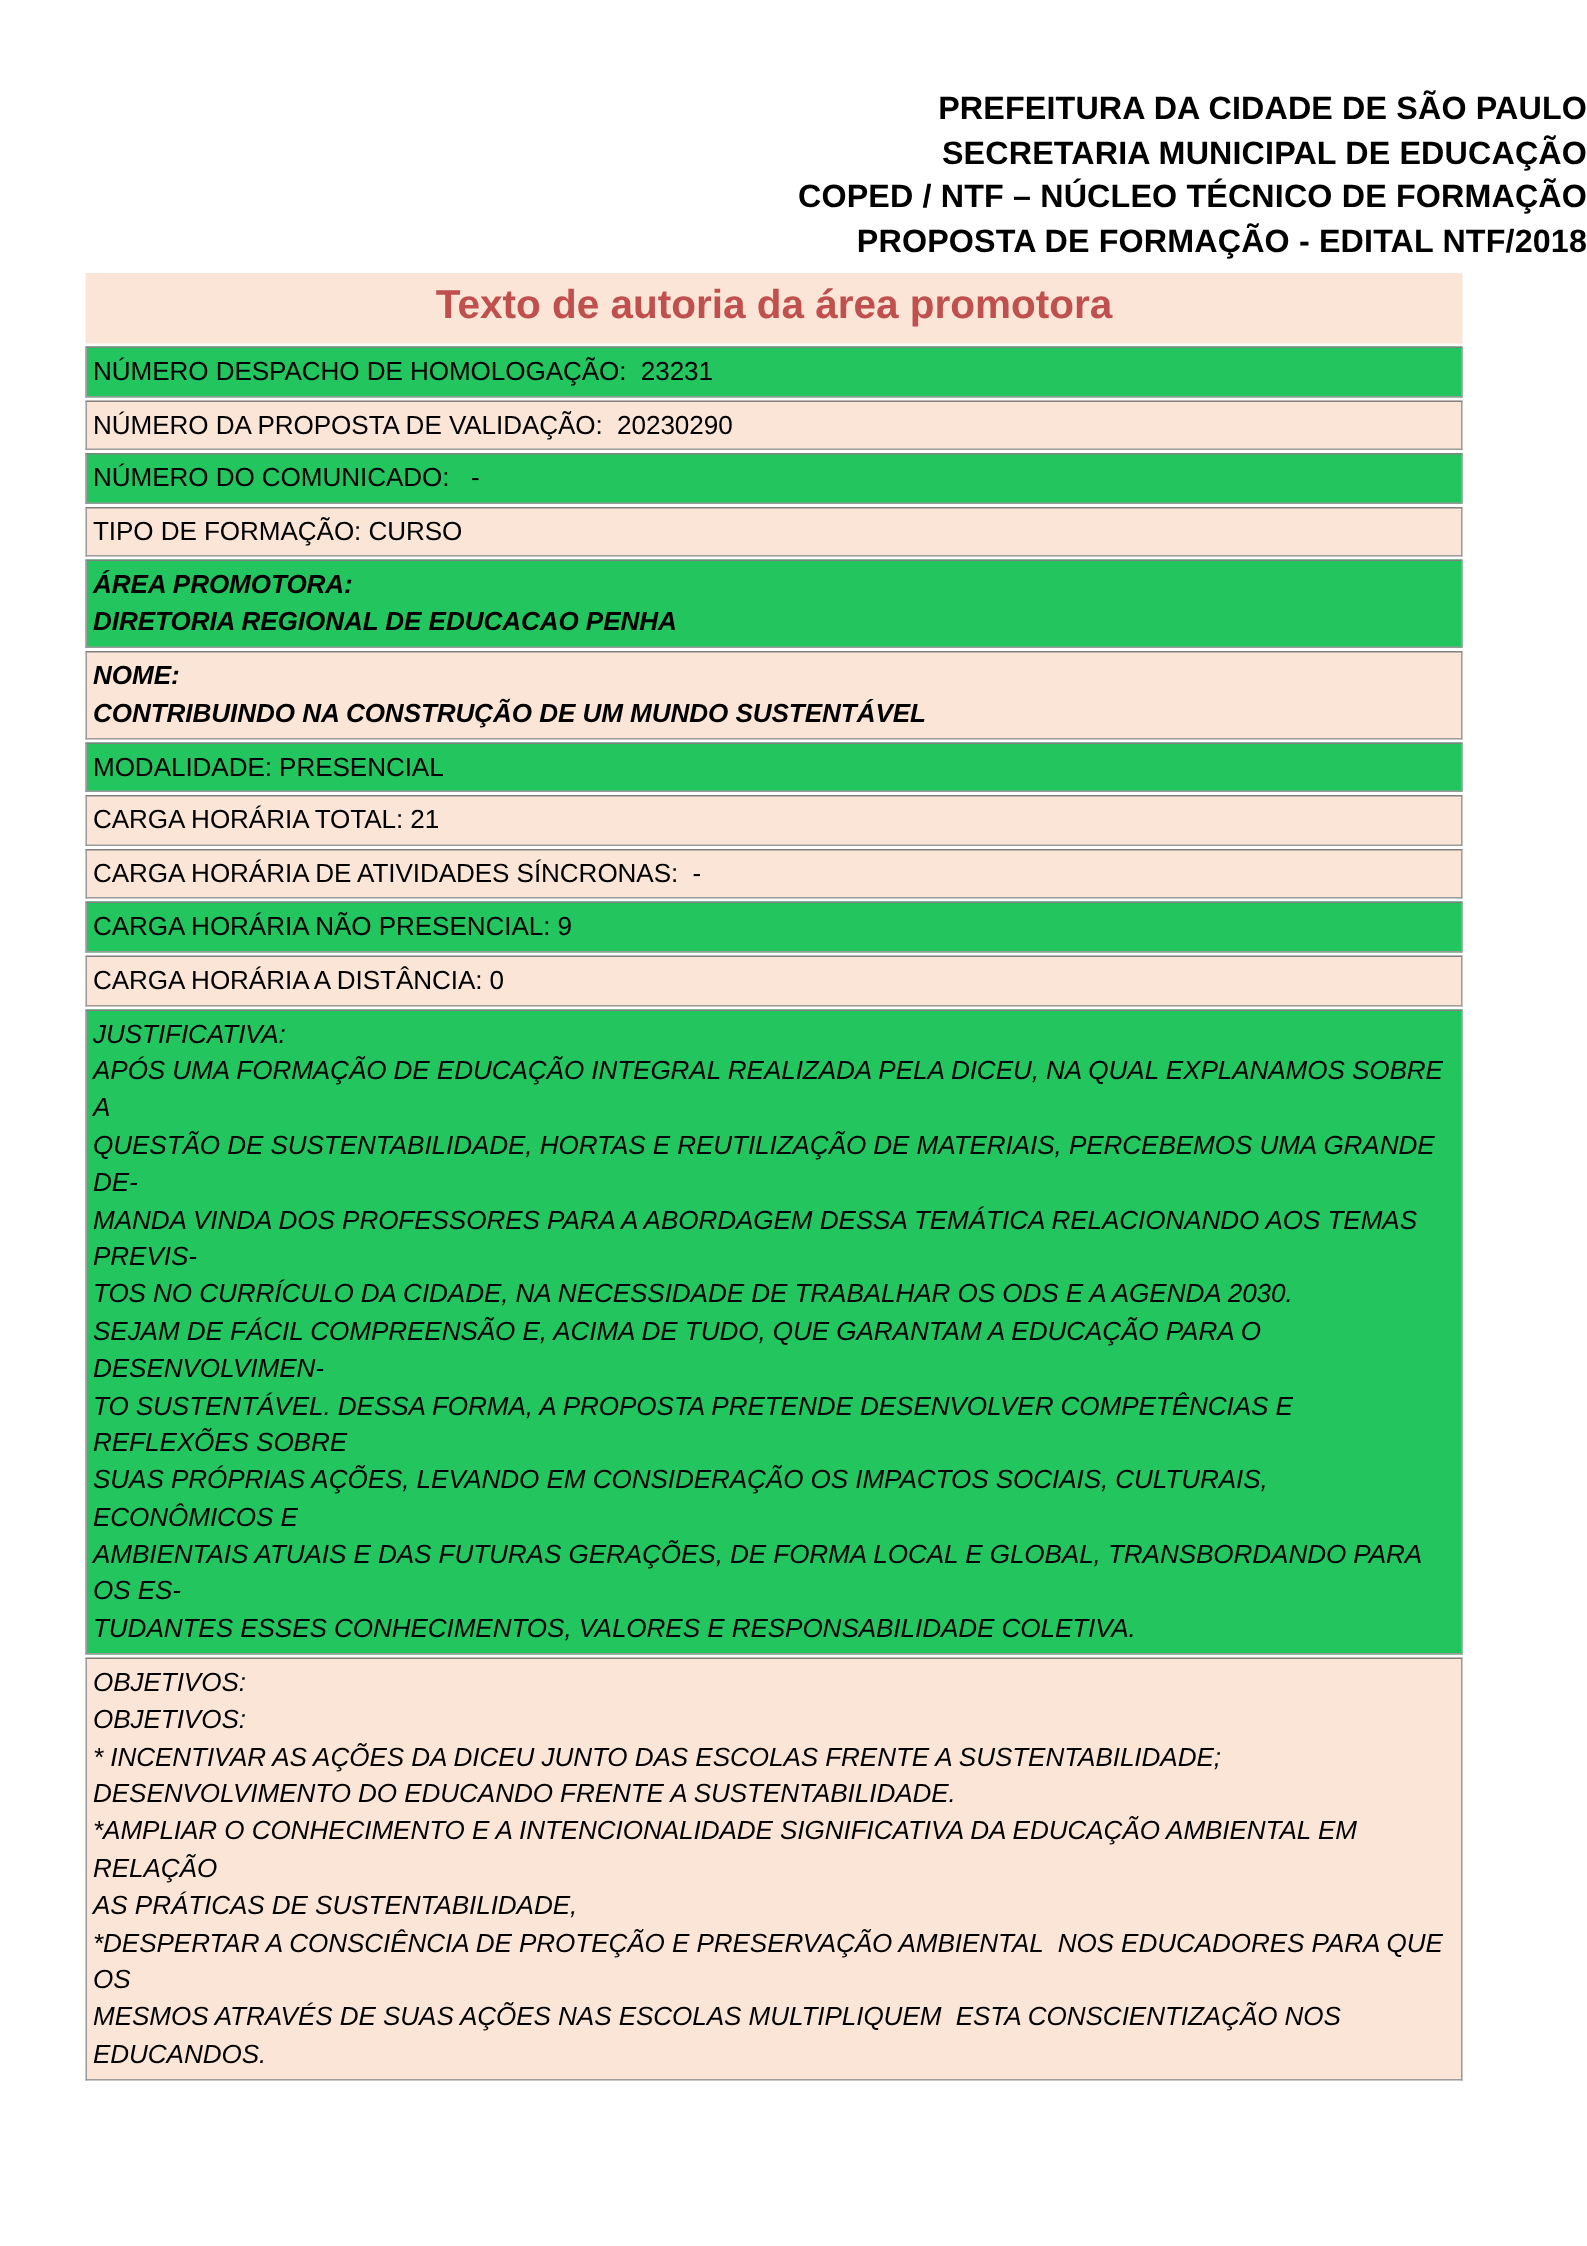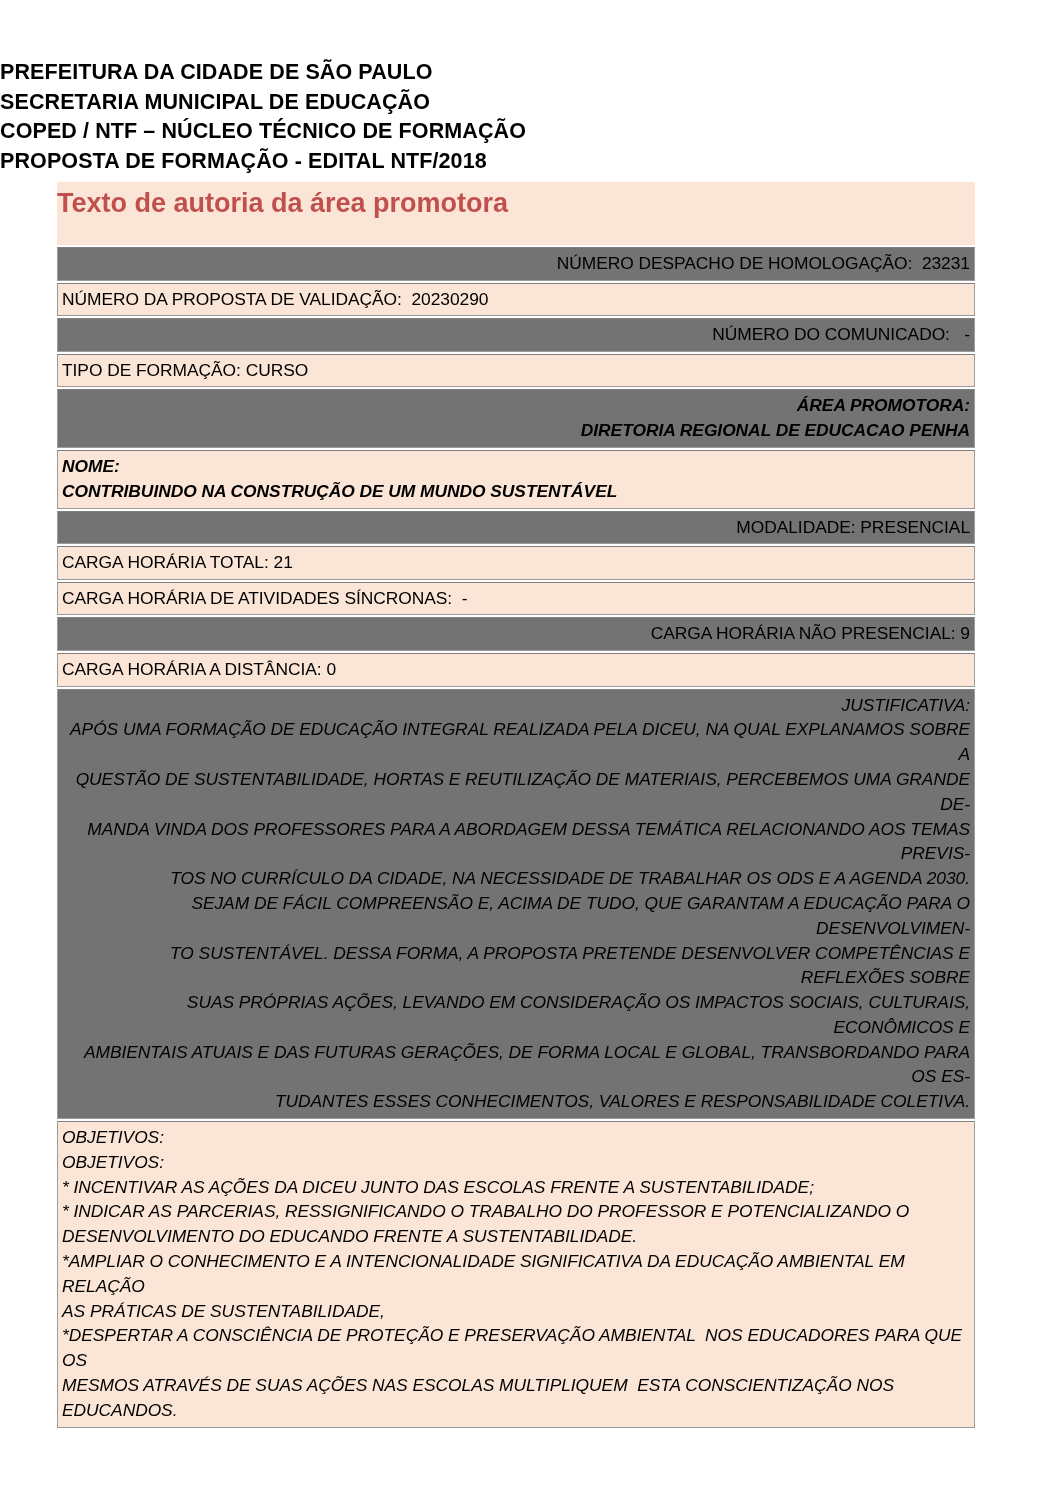--- a/index.html
+++ b/index.html
@@ -17,58 +17,59 @@
   .page {
     position: relative;
     width: 1058px;
     height: 1497px;
     box-sizing: border-box;
   }
 
   
   .doc-header {
     padding-top: 58px;
-    text-align: left;
+    text-align: right;
   }
   .doc-header .hline {
     font-size: 21.5px;
     font-weight: bold;
     line-height: 29.5px;
     letter-spacing: 0.1px;
     white-space: nowrap;
   }
 
   
   .form-table {
     position: absolute;
     left: 57px;
     top: 182px;
     width: 918px;
   }
 
   .banner-row {
     background: #FBE5D6;
-    padding: 5px 0 26px 0;
+    text-align: center;
+    padding: 5px 0 10px 0;
   }
   .banner-row .banner-text {
     color: #C0504D;
     font-size: 27px;
     font-weight: bold;
     line-height: 32px;
   }
 
   .row {
     border: 1px solid #9b9b9b;
     border-top-color: #808080;
     box-sizing: border-box;
     margin-top: 2px;
     padding: 3px 4px 4px 4px;
   }
   .row.shaded { background: #FBE5D6; }
-  .row.plain  { background: #737373; text-align: right; }
+  .row.plain  { background: #22c55e; }
 
   .line {
     font-size: 17.4px;
     line-height: 24.6px;
     white-space: pre-wrap;
     letter-spacing: -0.05px;
   }
   .line.bold { font-weight: bold; }
 
   .block .line { line-height: 24.8px; font-style: italic; }
@@ -134,21 +135,20 @@
           <div class="line">SEJAM DE FÁCIL COMPREENSÃO E, ACIMA DE TUDO, QUE GARANTAM A EDUCAÇÃO PARA O DESENVOLVIMEN-</div>
           <div class="line">TO SUSTENTÁVEL. DESSA FORMA, A PROPOSTA PRETENDE DESENVOLVER COMPETÊNCIAS E REFLEXÕES SOBRE</div>
           <div class="line">SUAS PRÓPRIAS AÇÕES, LEVANDO EM CONSIDERAÇÃO OS IMPACTOS SOCIAIS, CULTURAIS, ECONÔMICOS E</div>
           <div class="line">AMBIENTAIS ATUAIS E DAS FUTURAS GERAÇÕES, DE FORMA LOCAL E GLOBAL, TRANSBORDANDO PARA OS ES-</div>
           <div class="line">TUDANTES ESSES CONHECIMENTOS, VALORES E RESPONSABILIDADE COLETIVA.</div>
         </div>
         <div class="row shaded block">
           <div class="line">OBJETIVOS:</div>
           <div class="line">OBJETIVOS:</div>
           <div class="line">* INCENTIVAR AS AÇÕES DA DICEU JUNTO DAS ESCOLAS FRENTE A SUSTENTABILIDADE;</div>
-          <div class="line">* INDICAR AS PARCERIAS, RESSIGNIFICANDO O TRABALHO DO PROFESSOR E POTENCIALIZANDO O</div>
           <div class="line">DESENVOLVIMENTO DO EDUCANDO FRENTE A SUSTENTABILIDADE.</div>
           <div class="line">*AMPLIAR O CONHECIMENTO E A INTENCIONALIDADE SIGNIFICATIVA DA EDUCAÇÃO AMBIENTAL EM RELAÇÃO</div>
           <div class="line">AS PRÁTICAS DE SUSTENTABILIDADE,</div>
           <div class="line">*DESPERTAR A CONSCIÊNCIA DE PROTEÇÃO E PRESERVAÇÃO AMBIENTAL  NOS EDUCADORES PARA QUE OS</div>
           <div class="line">MESMOS ATRAVÉS DE SUAS AÇÕES NAS ESCOLAS MULTIPLIQUEM  ESTA CONSCIENTIZAÇÃO NOS EDUCANDOS.</div>
         </div>
       </div>
   </div>
 
 </div>

